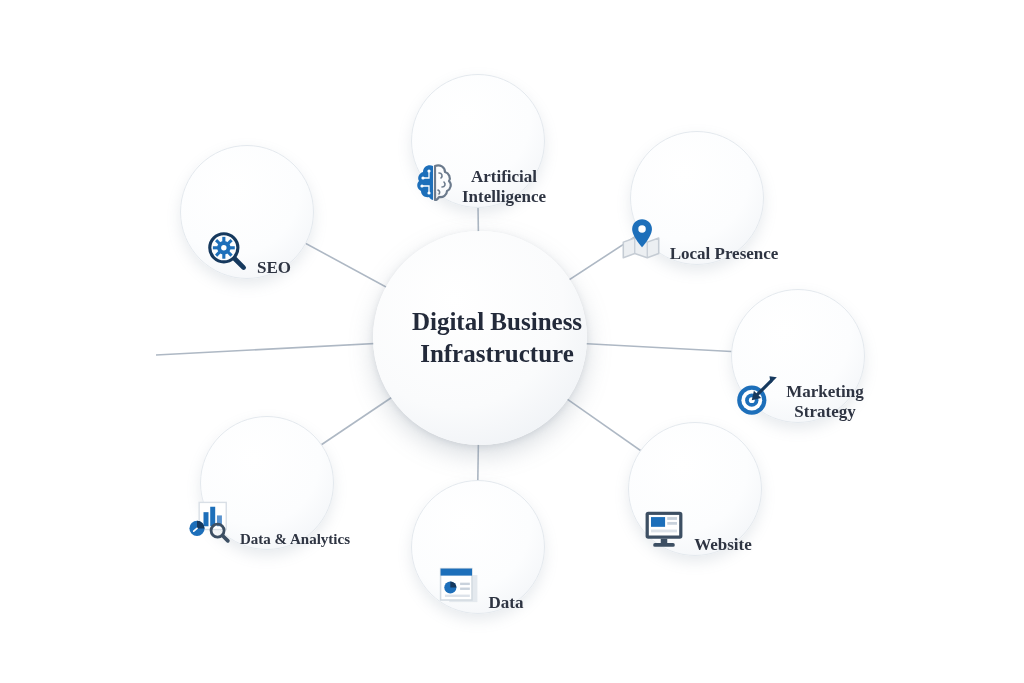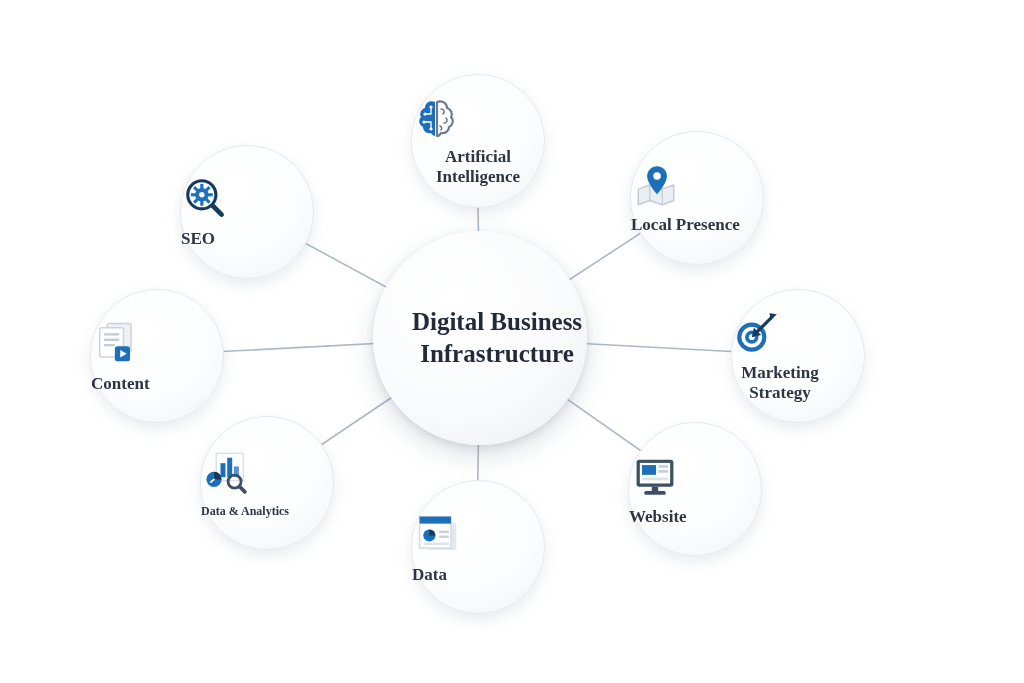--- a/index.html
+++ b/index.html
@@ -31,21 +31,21 @@
     line-height:1.28;
     color:#232a3a;
   }
   .node{
     position:absolute;
     width:132px;height:132px;
     border-radius:50%;
     background:radial-gradient(circle at 40% 32%, #ffffff 0%, #fcfdfe 55%, #eef1f5 100%);
     border:1px solid #e4e9ee;
     box-shadow:0 6px 14px rgba(130,142,158,.18);
-    display:flex;flex-direction:column;align-items:flex-start;justify-content:center;
+    display:flex;flex-direction:row;align-items:flex-end;justify-content:center;
     gap:4px;
   }
   .node .icon{flex:0 0 auto;display:block;line-height:0;}
   .node .label{
     max-width:150px;
     text-align:center;
     font-size:17px;
     font-weight:700;
     line-height:1.18;
     color:#2e3442;
@@ -55,21 +55,21 @@
   .node-seo{left:180px;top:145px;}
   .node-ai{left:411px;top:74px;}
   .node-local{left:630px;top:131px;}
   .node-marketing{left:731px;top:289px;}
   .node-website{left:628px;top:422px;}
   .node-data{left:411px;top:480px;}
   .node-analytics{left:200px;top:416px;}
   .node-content{left:90px;top:289px;}
   .node-marketing .label{max-width:96px;}
   .node-local .label{white-space:nowrap;}
-  .node-analytics .label{white-space:nowrap;font-size:12px;}
+  .node-analytics .label{white-space:nowrap;font-size:15px;}
 </style>
 </head>
 <body>
 
 <div class="stage">
 
   <svg class="connectors" viewBox="0 0 1024 683" xmlns="http://www.w3.org/2000/svg">
     <g stroke="#aeb8c4" stroke-width="1.6">
       <line x1="480" y1="338" x2="246" y2="211"></line>
       <line x1="480" y1="338" x2="477" y2="140"></line>
@@ -198,28 +198,14 @@
         <circle cx="12" cy="29" r="7" fill="#1d6fba"></circle>
         <path d="M12 29V22a7 7 0 0 1 7 7z" fill="#16395e"></path>
         <path d="M12 29l-3 2.5" stroke="#ffffff" stroke-width="1.6" stroke-linecap="round"></path>
         <circle cx="31" cy="31" r="6" fill="none" stroke="#3d4f63" stroke-width="2.6"></circle>
         <line x1="35.5" y1="35.5" x2="40.5" y2="40.5" stroke="#3d4f63" stroke-width="3.4" stroke-linecap="round"></line>
       </svg>
     </span>
     <div class="label">Data &amp; Analytics</div>
   </div>
 
-  <div class="node node-content">
-    <span class="icon">
-      <svg viewBox="0 0 48 48" width="52" height="52" xmlns="http://www.w3.org/2000/svg">
-        <rect x="15" y="5" width="22" height="27" rx="2" fill="#eef1f4" stroke="#ccd4dc" stroke-width="1.4"></rect>
-        <rect x="8" y="9" width="22" height="27" rx="2" fill="#ffffff" stroke="#ccd4dc" stroke-width="1.4"></rect>
-        <rect x="12" y="14" width="14" height="2.2" fill="#c3ccd6"></rect>
-        <rect x="12" y="19" width="14" height="2.2" fill="#c3ccd6"></rect>
-        <rect x="12" y="24" width="10" height="2.2" fill="#c3ccd6"></rect>
-        <rect x="22" y="26" width="14" height="14" rx="2.5" fill="#1d6fba"></rect>
-        <path d="M27 29.5v7l6-3.5z" fill="#ffffff"></path>
-      </svg>
-    </span>
-    <div class="label">Content</div>
-  </div>
 
 </div>
 
 </body></html>

